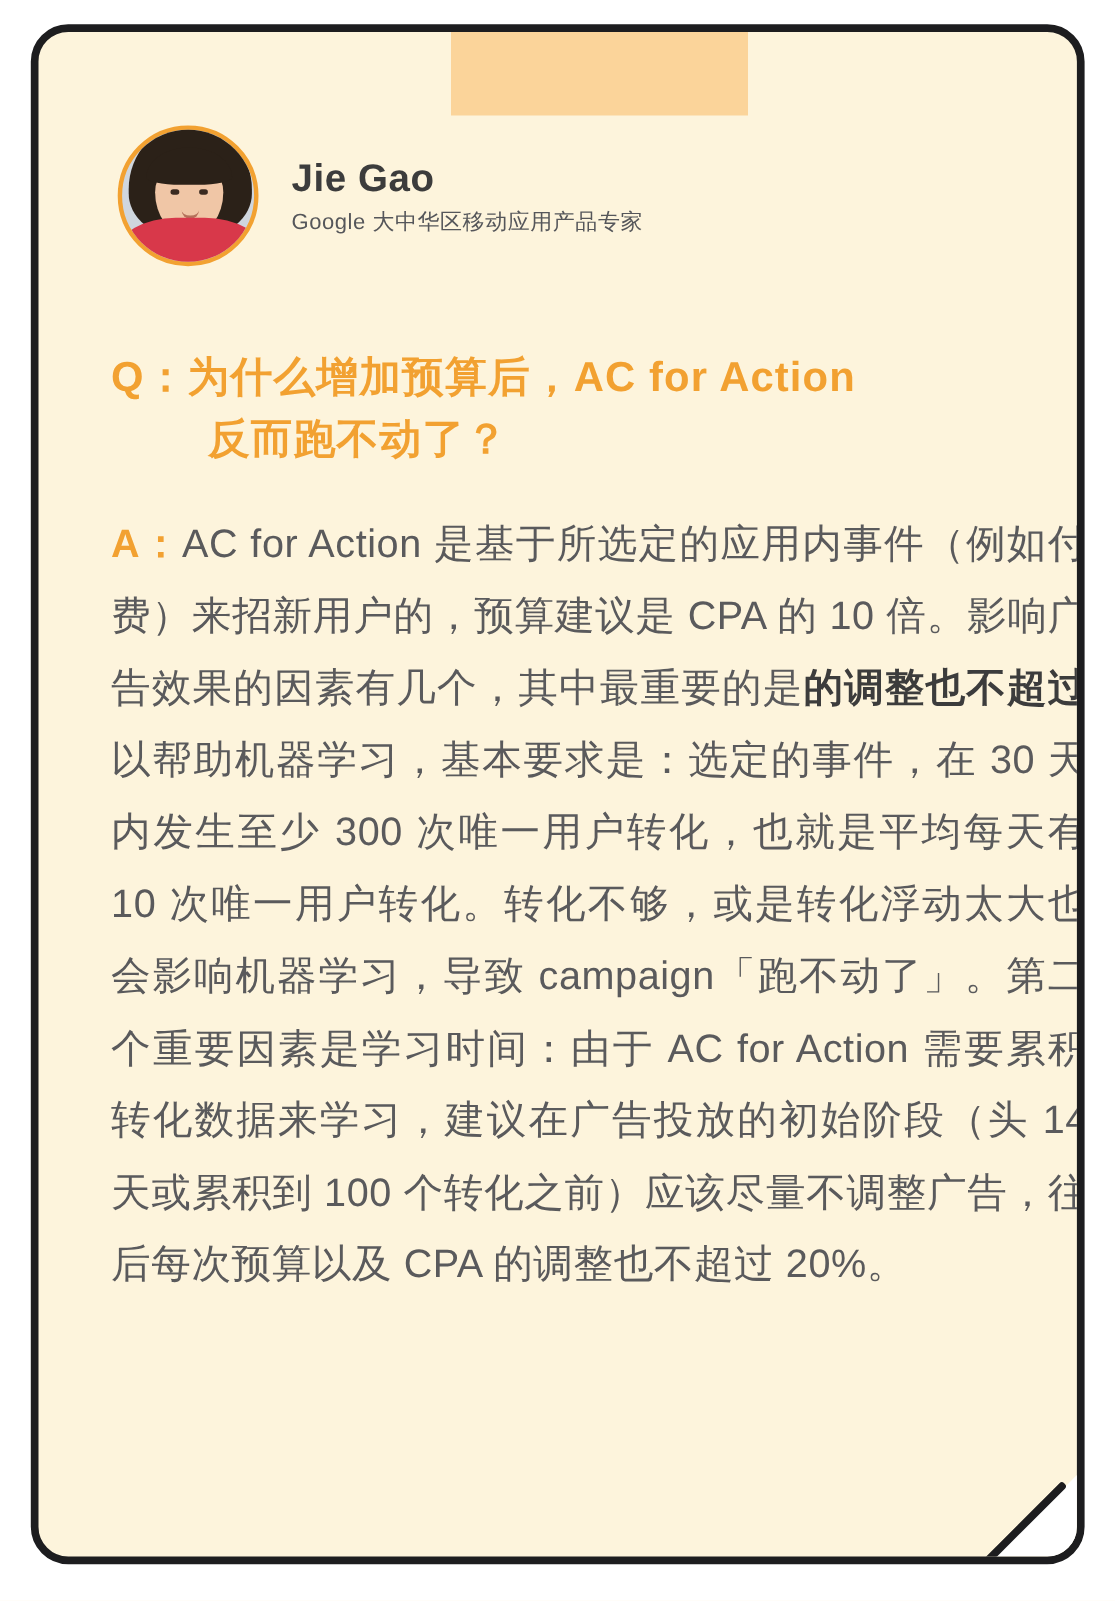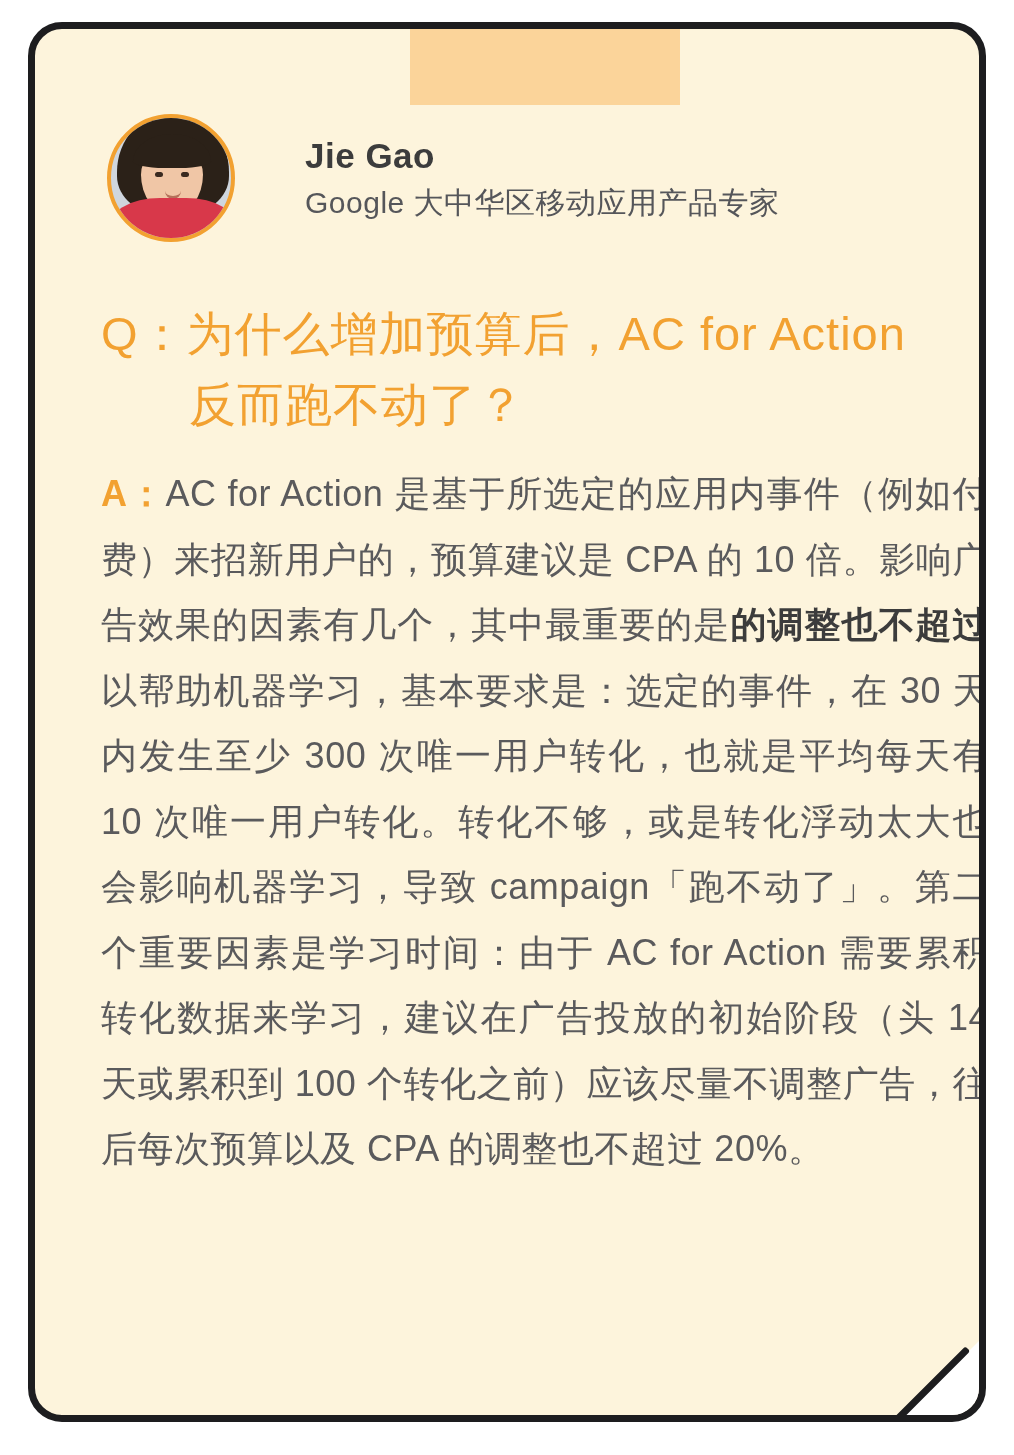--- a/index.html
+++ b/index.html
@@ -76,21 +76,20 @@
     border-radius: 3px;
   }
 
   
   .author {
     position: absolute;
     left: 72px;
     top: 85px;
     display: flex;
     align-items: center;
-    gap: 40px;
   }
   .avatar {
     width: 128px;
     height: 128px;
     border-radius: 50%;
     border: 4px solid #f2a131;
     box-sizing: border-box;
     overflow: hidden;
     position: relative;
     background: #cfd6de;
@@ -156,35 +155,35 @@
     margin-left: 30px;
   }
   .author-name {
     font-size: 35px;
     font-weight: bold;
     color: #3c3c3c;
     letter-spacing: 0.5px;
     line-height: 1.25;
   }
   .author-title {
-    font-size: 30px;
+    font-size: 20px;
     color: #55565a;
     letter-spacing: 0.5px;
     margin-top: 6px;
     line-height: 1.25;
   }
 
   
   .question {
     position: absolute;
     left: 66px;
-    top: 270px;
+    top: 286px;
     width: 850px;
-    font-size: 47px;
-    font-weight: normal;
+    font-size: 38px;
+    font-weight: bold;
     color: #f2a131;
     line-height: 1.5;
     letter-spacing: 1px;
   }
   .question .qline2 {
     display: block;
     padding-left: 88px;
   }
 
   

